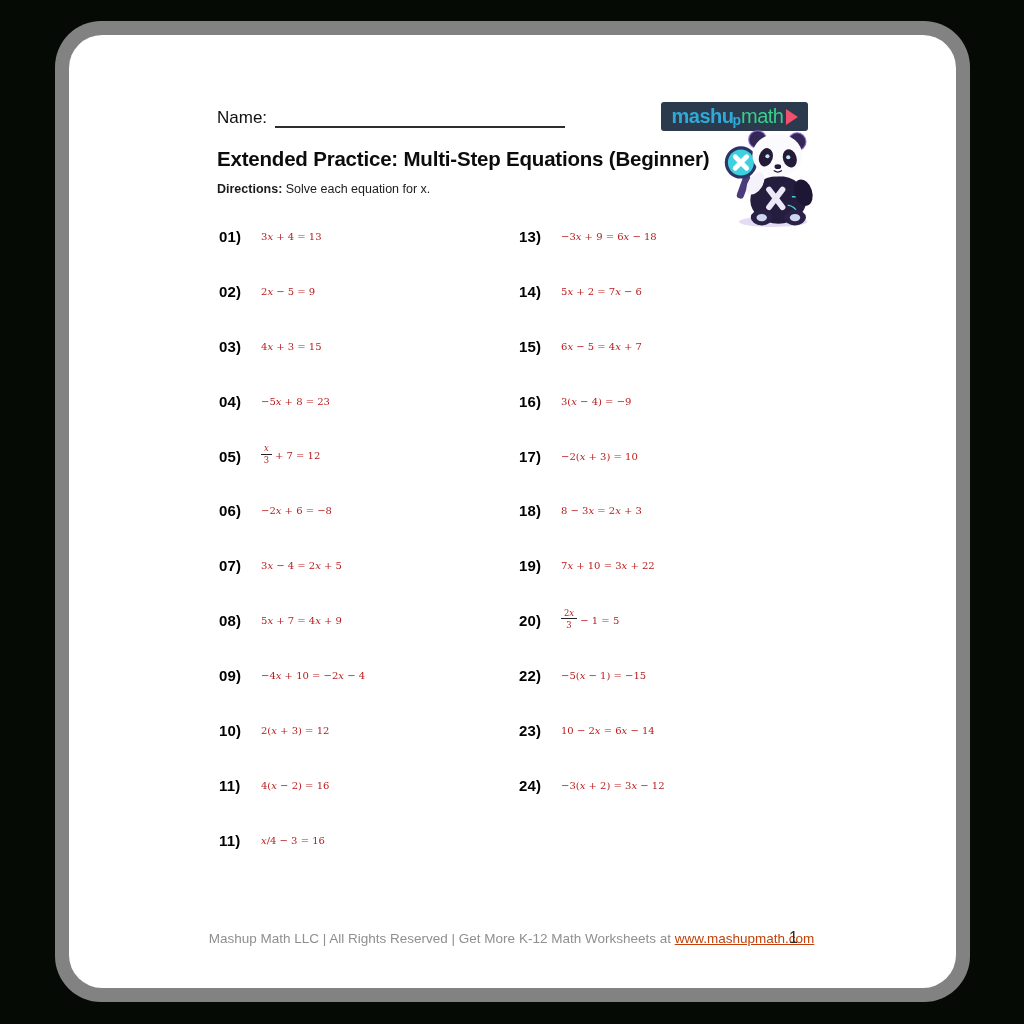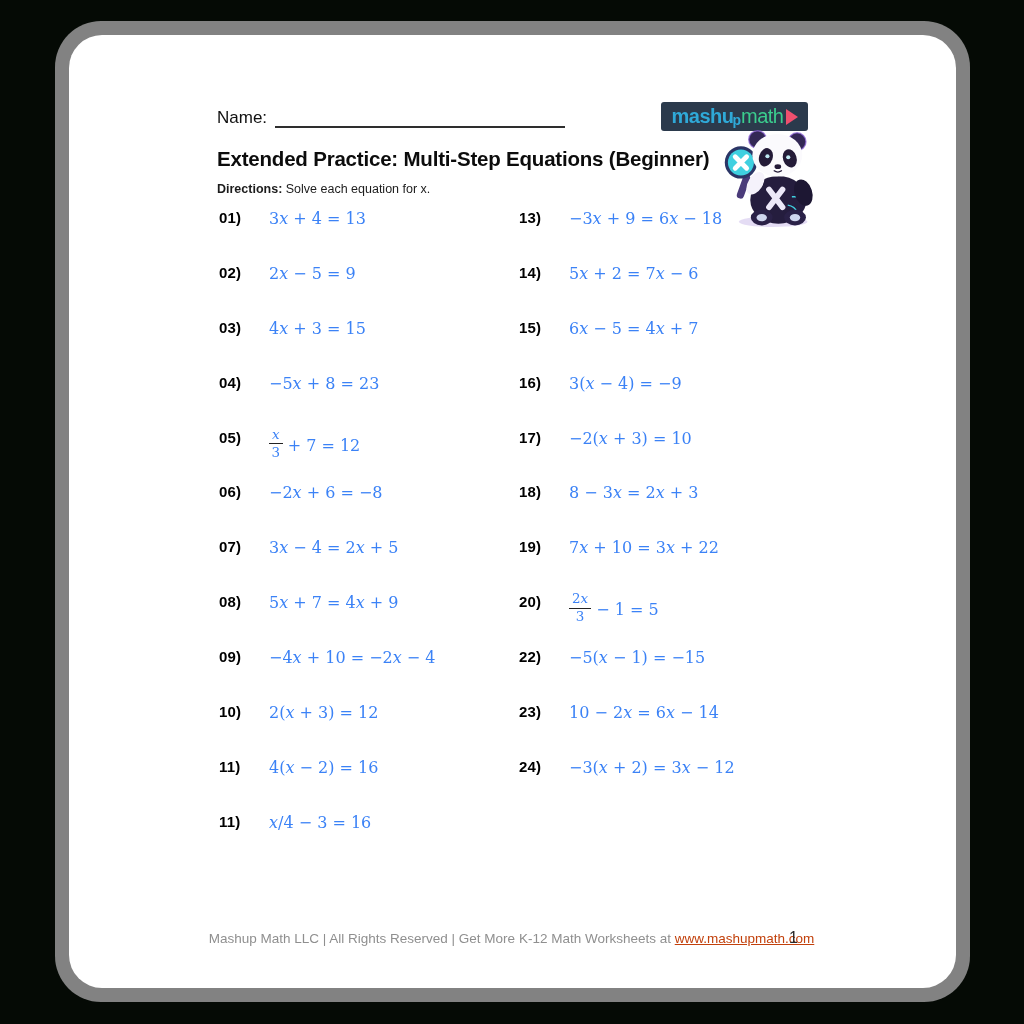--- a/index.html
+++ b/index.html
@@ -58,30 +58,30 @@
               border-left:12px solid var(--logo-pink, #f0506e); }
   
   .mascot { position:absolute; left:648px; top:89px; width:104px; height:104px; }
   
   .problems { position:absolute; left:0; top:174px; width:100%; }
   .col { position:absolute; top:0; }
   .col-left  { left:150px; width:300px; }
   .col-right { left:450px; width:300px; }
   .prob {
     height:54.9px;
-    display:flex; align-items:flex-start;gap:8px;
+    display:flex; align-items:center;
   }
   .pnum {
     width:42px; flex:0 0 42px;
     font-weight:bold; font-size:15px; color:#000;
     letter-spacing:0.2px;
   }
   .peq {
     font-family:"DejaVu Serif", serif;
-    font-size:16px; color:#3b82f6;
+    font-size:10px; color:#b91c1c;
     white-space:nowrap;
   }
   .peq .v { font-style:italic; }
   .frac {
     display:inline-block; text-align:center; vertical-align:middle;
     font-size:0.84em; line-height:1.2; transform:translateY(-2px);
   }
   .fnum { display:block; border-bottom:1.4px solid #222; padding:0 3px 0.5px; }
   .fden { display:block; padding-top:0.5px; }
   

